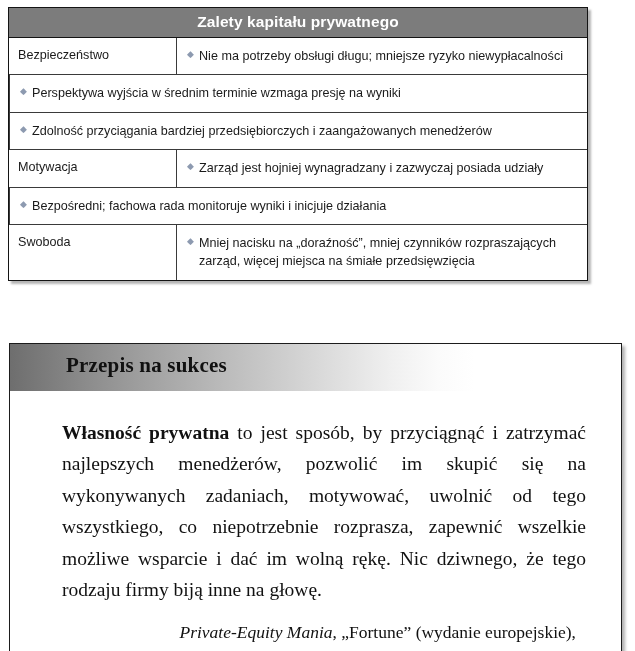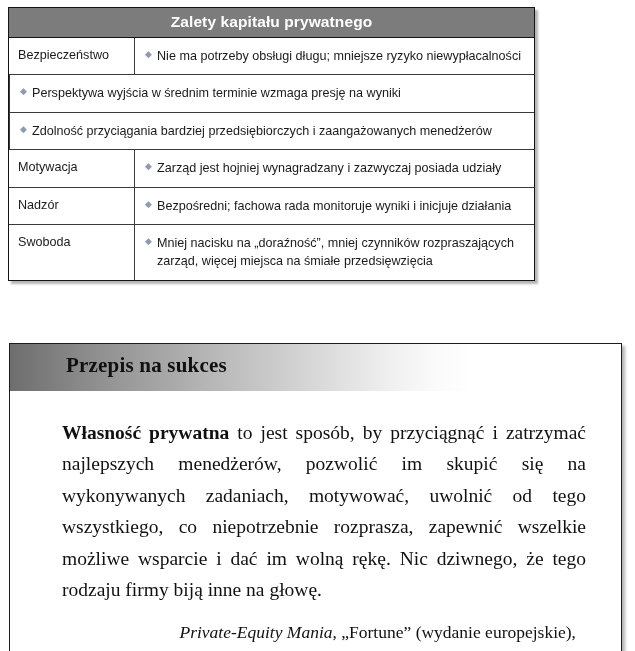--- a/index.html
+++ b/index.html
@@ -14,21 +14,21 @@
     font-family: "Liberation Sans", sans-serif;
     color: #1a1a1a;
     overflow: hidden;
   }
 
   
   #advantages-table {
     position: absolute;
     left: 8px;
     top: 7px;
-    width: 527px;
+    width: 580px;
     box-sizing: border-box;
     border: 1px solid #141414;
     background: #ffffff;
     box-shadow: 3px 3px 2px rgba(120,120,120,0.55);
   }
   .tbl-title {
     background: #7c7c7c;
     color: #ffffff;
     font-weight: bold;
     font-size: 15.5px;
@@ -55,20 +55,21 @@
   }
   .c2 {
     flex: 1 1 auto;
     box-sizing: border-box;
     border-left: 1px solid #3a3a3a;
   }
   .tbl-row {
     display: flex;
     border-bottom: 1px solid #3a3a3a;
     align-items: stretch;
+    gap: 42px;
   }
   .tbl-row:last-child {
     border-bottom: none;
   }
   .tbl-row .c1 {
     font-size: 12.6px;
     padding: 9px 0 9px 9px;
     line-height: 1.42;
   }
   .tbl-row .c2 {
@@ -186,21 +187,20 @@
     <div class="c1">Motywacja</div>
     <div class="c2">
       <div class="bullet-line">
         <span class="diamond">◆</span>
         <span class="bullet-text">Zarząd jest hojniej wynagradzany i zazwyczaj posiada udziały</span>
       </div>
     </div>
   </div>
 
   <div class="tbl-row">
-    <div class="c1">Nadzór</div>
     <div class="c2">
       <div class="bullet-line">
         <span class="diamond">◆</span>
         <span class="bullet-text">Bezpośredni; fachowa rada monitoruje wyniki i inicjuje działania</span>
       </div>
     </div>
   </div>
 
   <div class="tbl-row">
     <div class="c1">Swoboda</div>

